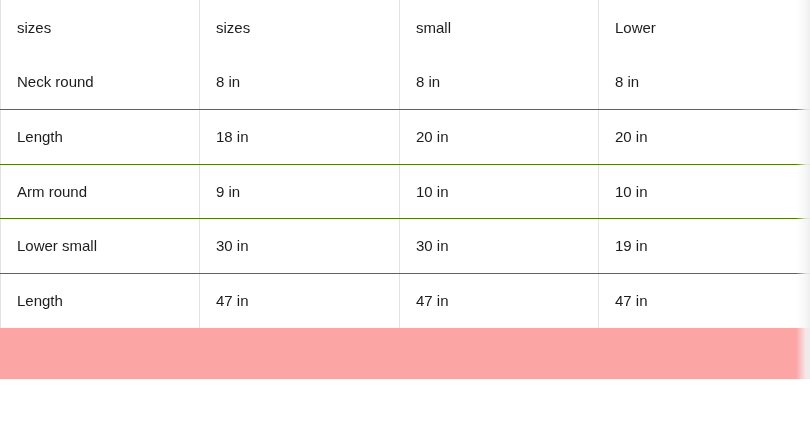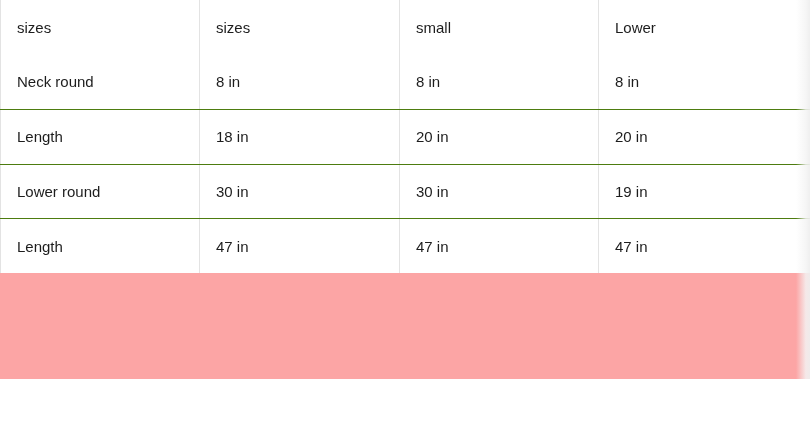--- a/index.html
+++ b/index.html
@@ -108,21 +108,27 @@
         <td>8 in</td>
         <td>8 in</td>
       </tr>
       <tr>
         <td>Length</td>
         <td>18 in</td>
         <td>20 in</td>
         <td>20 in</td>
       </tr>
       <tr>
-        <td>Lower round</td>
+        <td>Arm round</td>
+        <td>9 in</td>
+        <td>10 in</td>
+        <td>10 in</td>
+      </tr>
+      <tr>
+        <td>Lower small</td>
         <td>30 in</td>
         <td>30 in</td>
         <td>19 in</td>
       </tr>
       <tr>
         <td>Length</td>
         <td>47 in</td>
         <td>47 in</td>
         <td>47 in</td>
       </tr>

